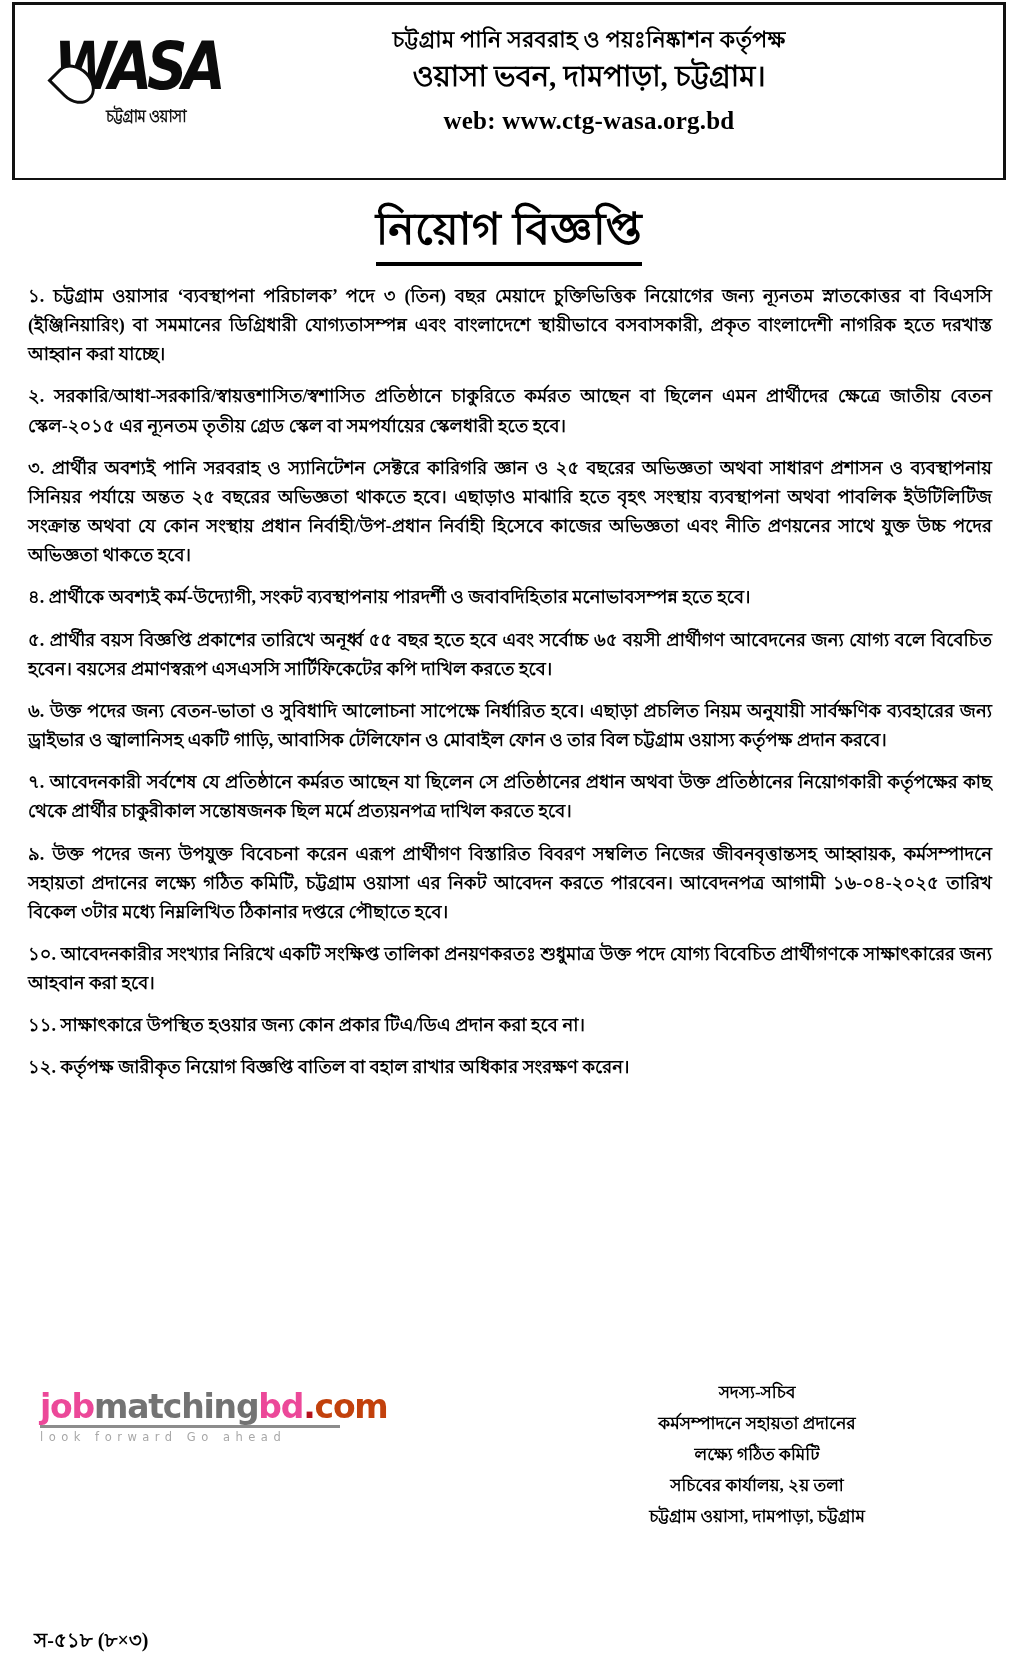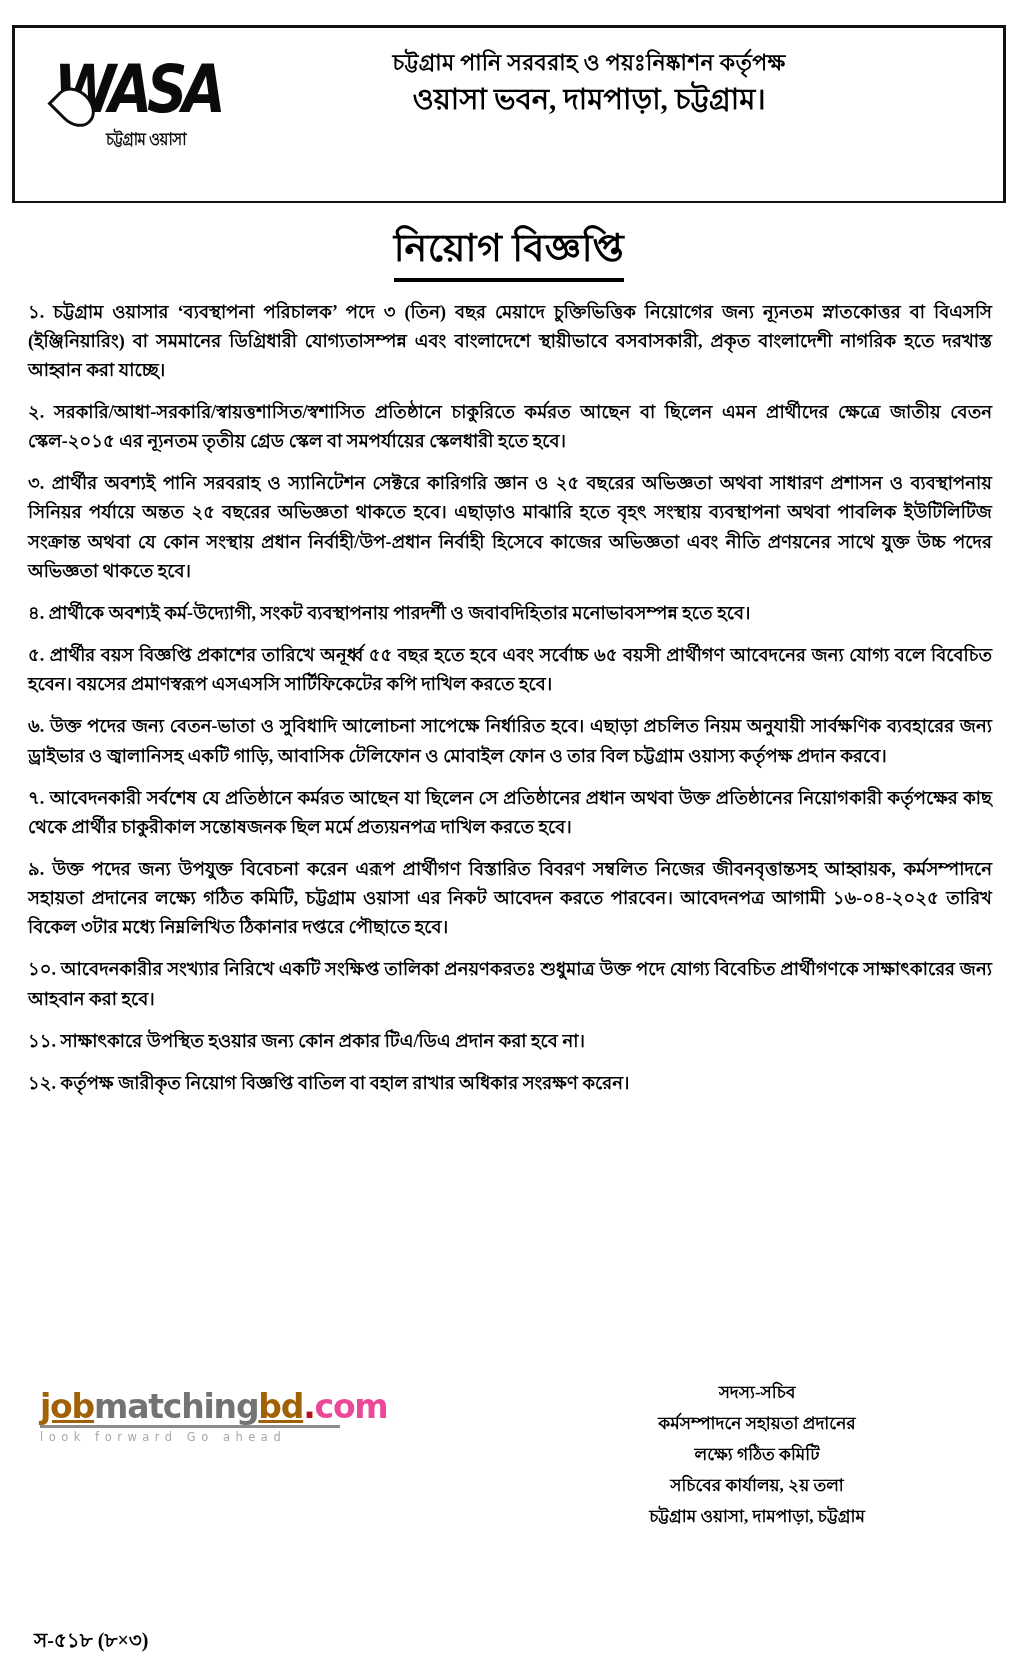--- a/index.html
+++ b/index.html
@@ -15,21 +15,21 @@
     color: #000000;
     position: relative;
     overflow: hidden;
   }
 
   .page {
     position: relative;
     width: 1018px;
     height: 1678px;
     background: #fff;
-    padding: 25px 12px 0 12px;
+    padding: 2px 12px 0 12px;
   }
 
   
   .header-box {
     border: 3px solid #111;
     border-bottom: 2px solid #111;
     position: relative;
     height: 178px;
     padding: 8px 14px 6px 14px;
     display: block;
@@ -117,21 +117,21 @@
   }
 
   
   .title-block {
     text-align: center;
     margin-top: 22px;
     margin-bottom: 6px;
   }
   .title-text {
     display: inline-block;
-    font-size: 38px;
+    font-size: 44px;
     font-weight: 700;
     line-height: 1.25;
     padding-bottom: 5px;
     border-bottom: 4px solid #000;
     letter-spacing: 0.5px;
   }
 
   
   .body-block {
     margin-top: 16px;
@@ -165,24 +165,24 @@
     width: 330px;
   }
   .wm-text {
     font-family: "DejaVu Sans", sans-serif;
     font-size: 33px;
     font-weight: 700;
     letter-spacing: -1.2px;
     line-height: 1;
     white-space: nowrap;
   }
-  .wm-green { color: #a16207; text-decoration: underline; }
+  .wm-green { color: #ec4899; }
   .wm-red   { color: #737373; }
   .wm-dot   { color: #b5121b; }
-  .wm-yellow{ color: #ec4899; }
+  .wm-yellow{ color: #c2410c; }
   .wm-rule {
     height: 3px;
     background: #8c8c8c;
     margin-top: 2px;
     width: 300px;
   }
   .wm-tag {
     font-family: "DejaVu Sans", sans-serif;
     font-size: 11.5px;
     letter-spacing: 5.5px;
@@ -228,20 +228,21 @@
         <div class="logo-mark">
           <span class="logo-word">WASA</span>
           <span class="logo-drop"></span>
         </div>
         <div class="logo-sub">চট্টগ্রাম ওয়াসা</div>
       </div>
 
       <div class="header-text">
         <div class="org-line-1">চট্টগ্রাম পানি সরবরাহ ও পয়ঃনিষ্কাশন কর্তৃপক্ষ</div>
         <div class="org-line-2">ওয়াসা ভবন, দামপাড়া, চট্টগ্রাম।</div>
+        <div class="org-web">web:  www.ctg-wasa.org.bd</div>
       </div>
 
     </div>
   </div>
 
   <div class="title-block">
     <span class="title-text">নিয়োগ বিজ্ঞপ্তি</span>
   </div>
 
   <div class="body-block">

